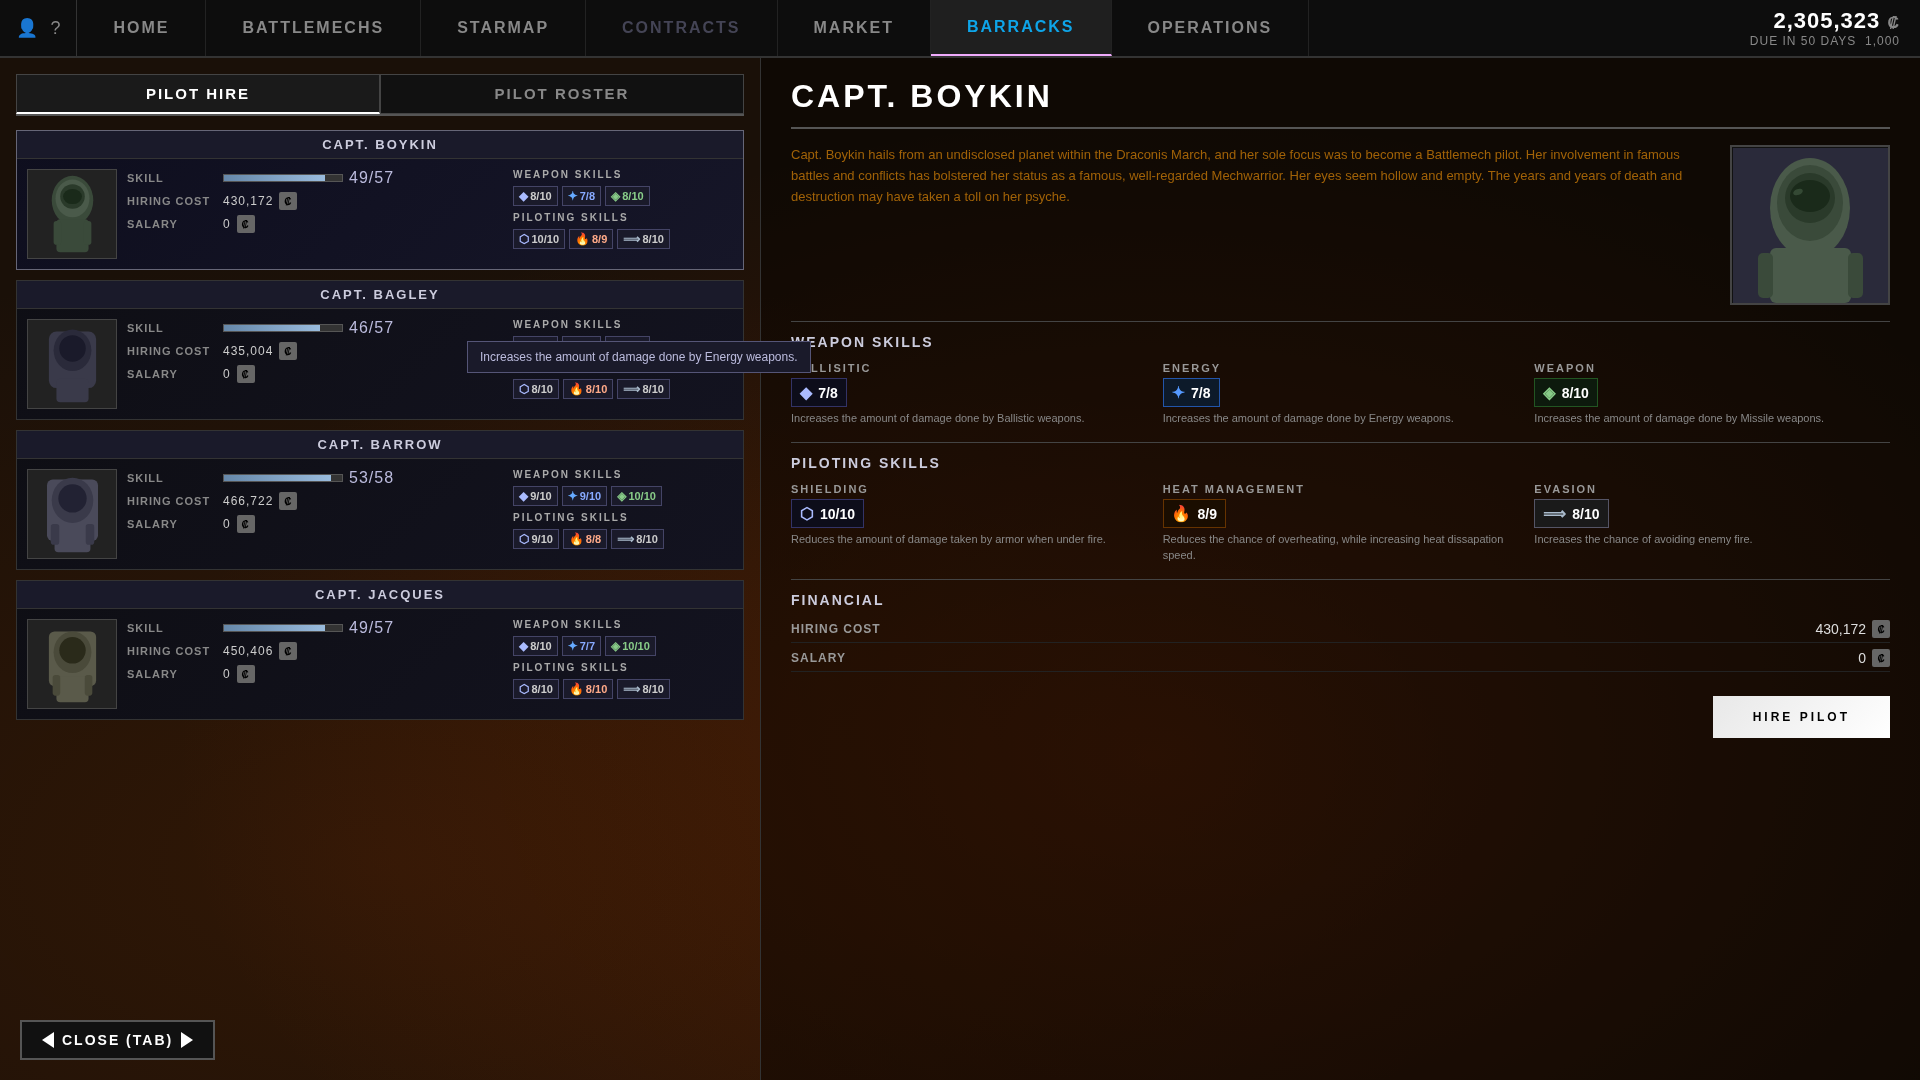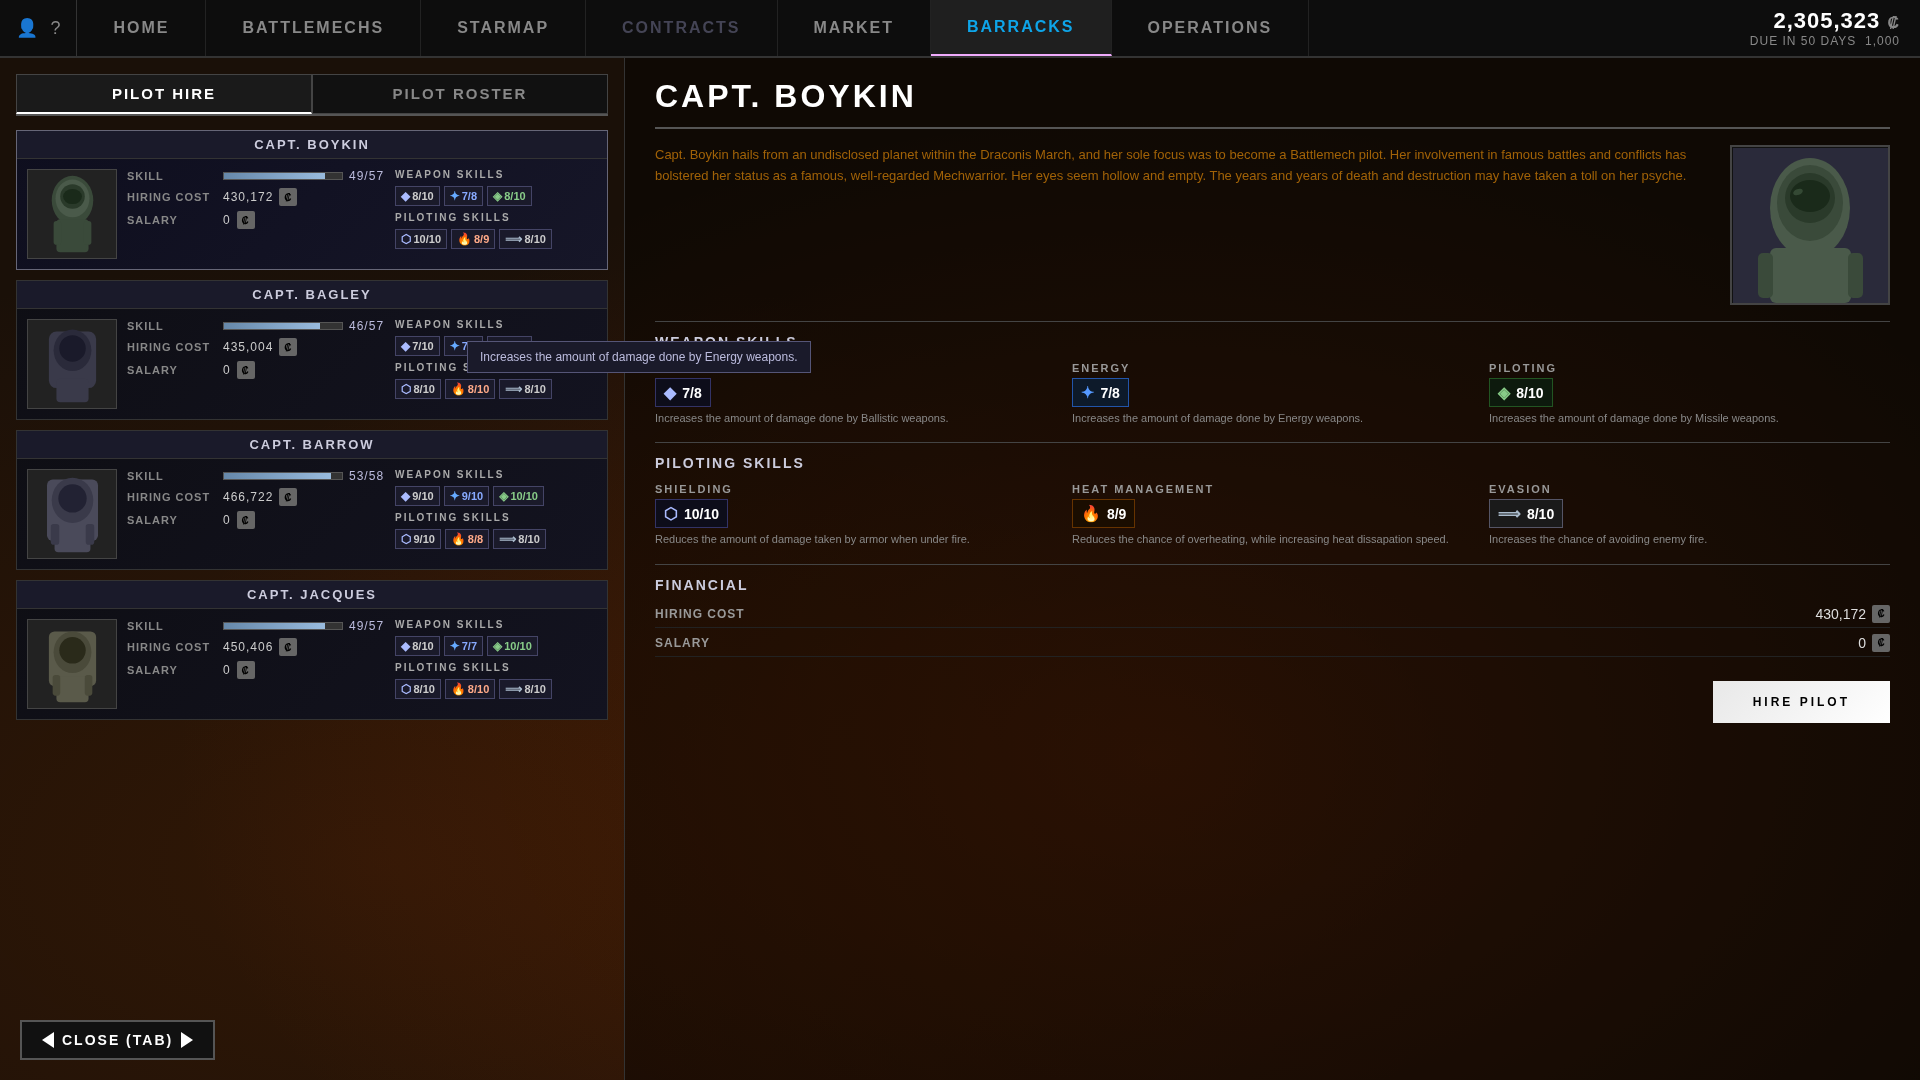--- a/index.html
+++ b/index.html
@@ -95,21 +95,21 @@
     
     .main-content {
       position: relative;
       z-index: 5;
       display: flex;
       height: calc(1080px - 58px);
     }
 
     
     .left-panel {
-      width: 624px;
+      width: 760px;
       display: flex;
       flex-direction: column;
       padding: 16px;
       gap: 10px;
     }
 
     
     .panel-tabs {
       display: flex;
       border-bottom: 2px solid #555;
@@ -204,21 +204,21 @@
       background: #333;
       border: 1px solid #555;
       position: relative;
     }
     .skill-bar-fill {
       height: 100%;
       background: linear-gradient(90deg, #6688aa, #99bbdd);
     }
 
     .skill-value {
-      font-size: 12px;
+      font-size: 16px;
       color: #bbd;
       min-width: 36px;
     }
 
     .cost-value {
       font-size: 12px;
       color: #ccc;
     }
 
     .skills-header {
@@ -838,21 +838,21 @@
         </div>
         <div class="skill-detail">
           <div class="skill-detail-label">ENERGY</div>
           <div class="skill-detail-badge energy-bg">
             <span style="color:#5599ff; font-size:16px;">✦</span>
             <span>7/8</span>
           </div>
           <div class="skill-detail-desc">Increases the amount of damage done by Energy weapons.</div>
         </div>
         <div class="skill-detail">
-          <div class="skill-detail-label">PILOTING</div>
+          <div class="skill-detail-label">WEAPON</div>
           <div class="skill-detail-badge missile-bg">
             <span style="color:#88cc88; font-size:16px;">◈</span>
             <span>8/10</span>
           </div>
           <div class="skill-detail-desc">Increases the amount of damage done by Missile weapons.</div>
         </div>
       </div>
     </div>
 
     <div class="detail-section">

